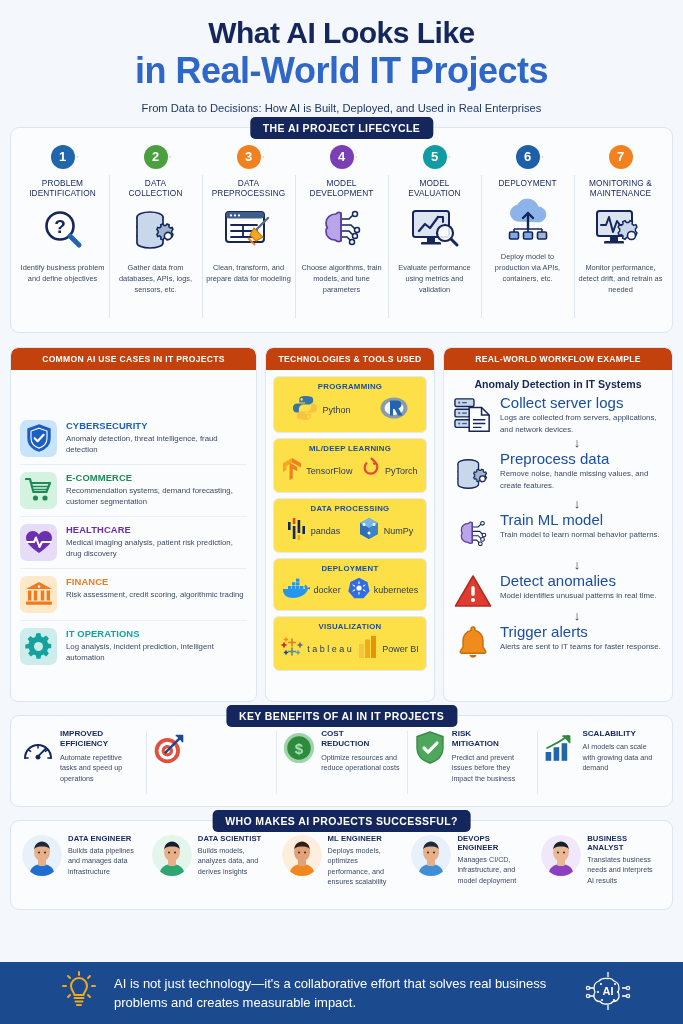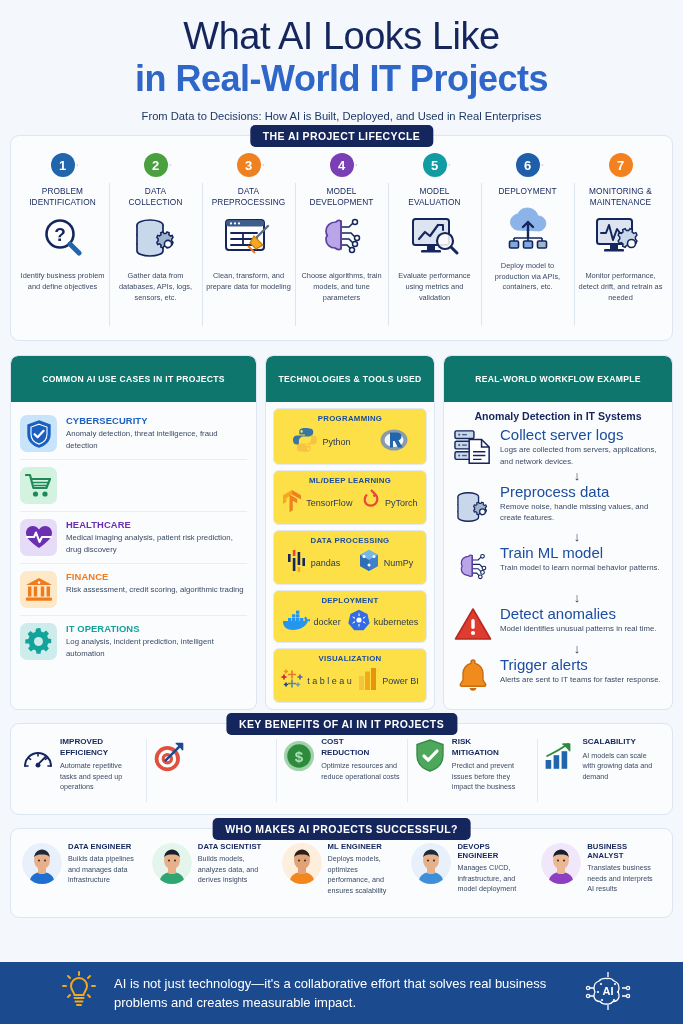--- a/index.html
+++ b/index.html
@@ -8,21 +8,21 @@
     background: #f4f7fc;
     font-family: "Liberation Sans", sans-serif;
     color: #1f3864;
     overflow: hidden;
     position: relative;
   }
 
   
   .header { text-align: center; padding-top: 17px; }
   .title-1 {
-    font-size: 38px; font-weight: normal; color: #14265c;
+    font-size: 30px; font-weight: bold; color: #14265c;
     letter-spacing: -0.5px; line-height: 1.05;
   }
   .title-2 {
     font-size: 36px; font-weight: bold; color: #2f67c8;
     letter-spacing: -0.5px; line-height: 1.12; margin-top: 2px;
   }
   .subtitle {
     font-size: 11.2px; color: #1f3864; margin-top: 11px; font-weight: 500;
   }
 
@@ -33,23 +33,23 @@
     border-radius: 9px;
     position: relative;
   }
   .panel-badge {
     position: absolute; top: -11px; left: 50%; transform: translateX(-50%);
     background: #14265c; color: #fff;
     font-size: 10.5px; font-weight: bold; letter-spacing: 0.4px;
     padding: 5px 13px 5px 13px; border-radius: 5px; white-space: nowrap;
   }
   .col-badge {
-    background: #0f766e; color: #fff;
+    background: #c2410c; color: #fff;
     font-size: 8.6px; font-weight: bold; letter-spacing: 0.3px;
-    text-align: center; padding: 18px 4px;
+    text-align: center; padding: 6px 4px;
     border-radius: 7px 7px 0 0;
   }
 
   
   .lifecycle {
     margin: 13px 10px 0 10px; height: 206px; padding: 17px 5px 8px 5px;
     display: flex;
   }
   .lc-step {
     flex: 1; text-align: center; padding: 0 4px;
@@ -81,21 +81,21 @@
 
   
   .mid-row { display: flex; gap: 8px; margin: 14px 10px 0 10px; height: 355px; }
   .mid-col { border-radius: 8px; overflow: hidden; display: flex; flex-direction: column;
     border: 1px solid #dce5f2; background: #fbfcfe; }
   .col-usecases { width: 247px; }
   .col-tech     { width: 170px; }
   .col-workflow { flex: 1; }
 
   
-  .uc-body { padding: 6px 9px; display: flex; flex-direction: column; }
+  .uc-body { padding: 6px 9px; display: flex; flex-direction: column; margin-top: 37px; }
   .uc-item { display: flex; gap: 9px; padding: 7px 0; align-items: flex-start; }
   .uc-item + .uc-item { border-top: 1px solid #e8eef7; }
   .uc-ico {
     width: 37px; height: 37px; border-radius: 7px; flex: none;
     display: flex; align-items: center; justify-content: center;
   }
   .uc-name { font-size: 9.4px; font-weight: bold; letter-spacing: 0.1px; }
   .uc-desc { font-size: 7.8px; color: #3b4a63; line-height: 1.48; margin-top: 2px; }
 
   
@@ -353,20 +353,24 @@
         </div>
         <div class="uc-item">
           <div class="uc-ico" style="background:#d3f2df">
             <svg width="28" height="26" viewBox="0 0 28 26">
               <path d="M1 2h4l3.4 13h13L25 6H7" fill="none" stroke="#1f8a57" stroke-width="2.2" stroke-linecap="round" stroke-linejoin="round"></path>
               <path d="M8 9.5h15M9 12.5h13" stroke="#1f8a57" stroke-width="1.6"></path>
               <circle cx="10.5" cy="21" r="2.6" fill="#1f8a57"></circle>
               <circle cx="20" cy="21" r="2.6" fill="#1f8a57"></circle>
             </svg>
           </div>
+     <div style="flex:1">
+       <div class="uc-name" style="color:#1f8a57">E-COMMERCE</div>
+       <div class="uc-desc">Recommendation systems, demand forecasting, customer segmentation</div>
+     </div>
         </div>
         <div class="uc-item">
           <div class="uc-ico" style="background:#e6dcf7">
             <svg width="28" height="25" viewBox="0 0 28 25">
               <path d="M14 23C6 17.5 1 13 1 7.8 1 4 4 1 7.6 1 10 1 12.4 2.2 14 4.4 15.6 2.2 18 1 20.4 1 24 1 27 4 27 7.8 27 13 22 17.5 14 23z" fill="#6b2fb0"></path>
               <polyline points="2,12 9,12 11,7.5 14.5,17 17,12 26,12" fill="none" stroke="#fff" stroke-width="2.1" stroke-linecap="round" stroke-linejoin="round"></polyline>
             </svg>
           </div>
      <div style="flex:1">
        <div class="uc-name" style="color:#6b2fb0">HEALTHCARE</div>

